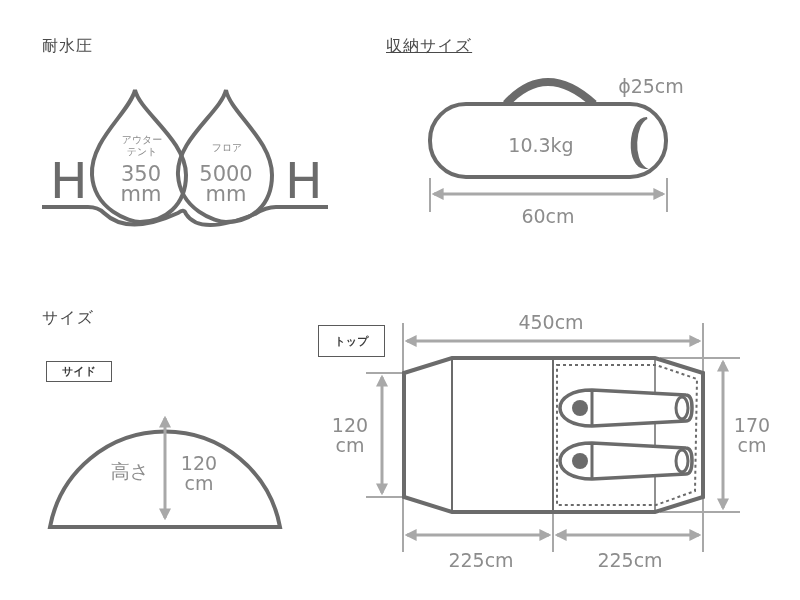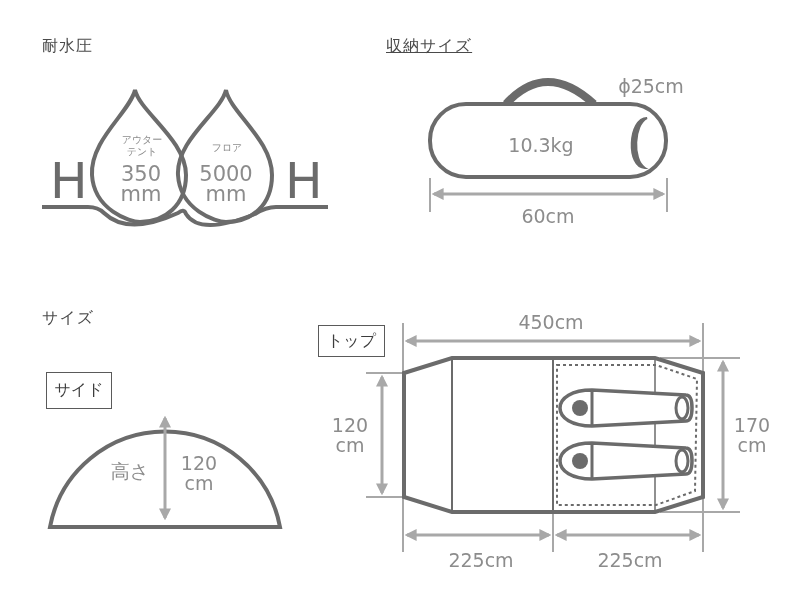--- a/index.html
+++ b/index.html
@@ -1,32 +1,32 @@
 <!DOCTYPE html>
 <html><head>
   <meta charset="utf-8">
   <style>
     html, body { margin: 0; padding: 0; background: #ffffff; }
     body { width: 800px; height: 600px; position: relative; overflow: hidden;
            font-family: "DejaVu Sans", sans-serif; }
     .abs { position: absolute; }
     .heading { font-size: 16px; color: #4a4a4a; letter-spacing: 1px; font-weight: normal; }
-    .label-box { border: 1.5px solid #5a5a5a; font-size: 16px; color: #3c3c3c;
-                 display: flex; align-items: center; justify-content: center; box-sizing: border-box; font-weight: normal; }
+    .label-box { border: 1.5px solid #5a5a5a; font-size: 11px; color: #3c3c3c;
+                 display: flex; align-items: center; justify-content: center; box-sizing: border-box; font-weight: bold; }
     svg text { font-family: "DejaVu Sans", sans-serif; }
     .diag { position: absolute; left: 0; top: 0; }
   </style>
 </head>
 <body>
 
 <div class="abs heading" style="left:42px; top:36px;">耐水圧</div>
 <div class="abs heading" style="left:386px; top:36px;text-decoration:underline;">収納サイズ</div>
 <div class="abs heading" style="left:42px; top:308px;">サイズ</div>
 
-<div class="abs label-box" style="left:46px; top:372px; width:66px; height:37px;">サイド</div>
+<div class="abs label-box" style="left:46px; top:361px; width:66px; height:21px;">サイド</div>
 <div class="abs label-box" style="left:318px; top:325px; width:67px; height:32px;">トップ</div>
 
 <svg class="diag" width="800" height="600" viewBox="0 0 800 600">
   <defs>
     <marker id="ah" viewBox="0 0 10 10" refX="8" refY="5" markerWidth="4" markerHeight="4" orient="auto-start-reverse">
       <path d="M0,0 L10,5 L0,10 z" fill="#a8a8a8"></path>
     </marker>
   </defs>
 
   <g>

